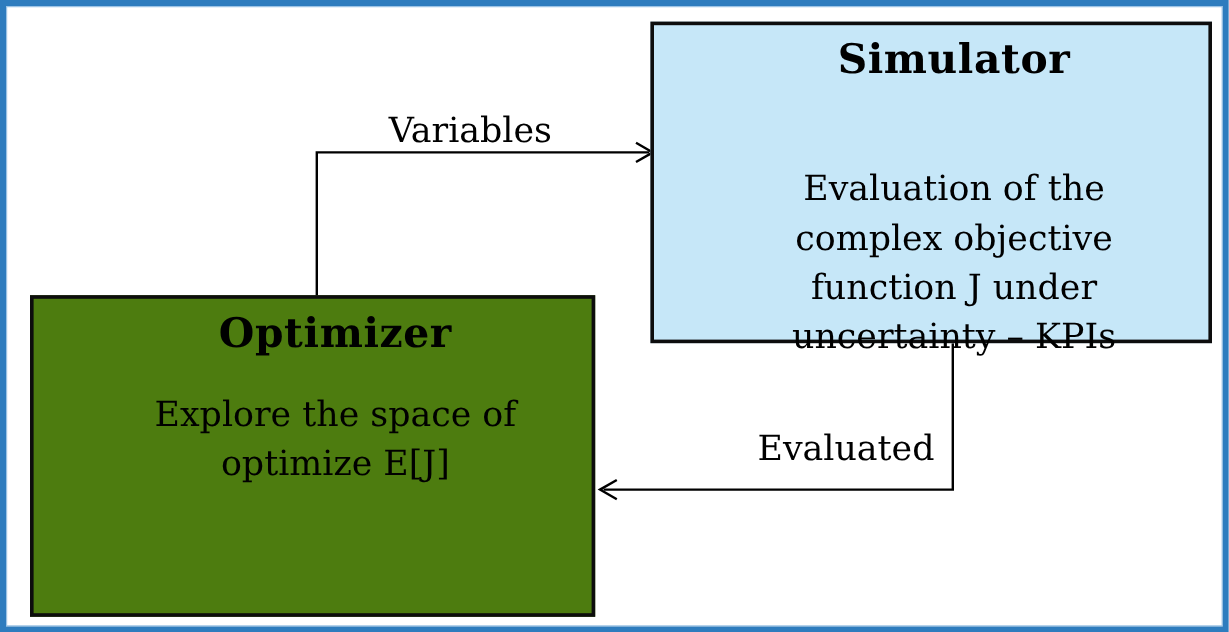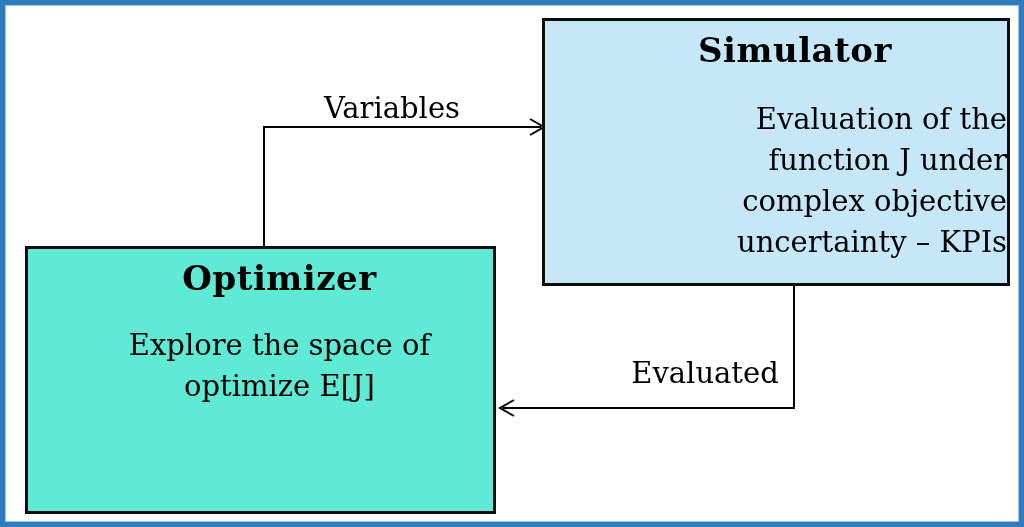--- a/index.html
+++ b/index.html
@@ -39,34 +39,34 @@
     top: 13px;
     width: 468px;
     height: 268px;
     background: #c6e7f8;
   }
   .box.optimizer {
     left: 20px;
     top: 241px;
     width: 471px;
     height: 268px;
-    background: #5eead4;
+    background: #4d7c0f;
   }
   .box-title {
     margin-top: 9px;
     font-size: 34px;
     line-height: 40px;
     font-weight: bold;
     letter-spacing: 0.5px;
   }
   .box-body {
     font-size: 29px;
     line-height: 41px;
   }
-  .simulator .box-body { margin-top: 29px; text-align: right; }
+  .simulator .box-body { margin-top: 67px; }
   .optimizer .box-body { margin-top: 27px; }
   .arrow-label {
     position: absolute;
     text-align: center;
     font-size: 29px;
     line-height: 38px;
     white-space: nowrap;
     color: #000000;
   }
   .arrow-label.label-top {
@@ -91,22 +91,22 @@
     <polyline points="525,114 539,122 525,130" fill="none" stroke="#000000" stroke-width="2"></polyline>
 
     <path d="M789,281 L789,403 L498,403" fill="none" stroke="#000000" stroke-width="2"></path>
     <polyline points="509,395 495,403 509,411" fill="none" stroke="#000000" stroke-width="2"></polyline>
   </svg>
 
   <div class="box simulator">
     <div class="box-title">Simulator</div>
     <div class="box-body">
       <div>Evaluation of the</div>
+      <div>complex objective</div>
       <div>function J under</div>
-      <div>complex objective</div>
       <div>uncertainty – KPIs</div>
     </div>
   </div>
 
   <div class="box optimizer">
     <div class="box-title">Optimizer</div>
     <div class="box-body">
       <div>Explore the space of</div>
       <div>optimize E[J]</div>
     </div>

